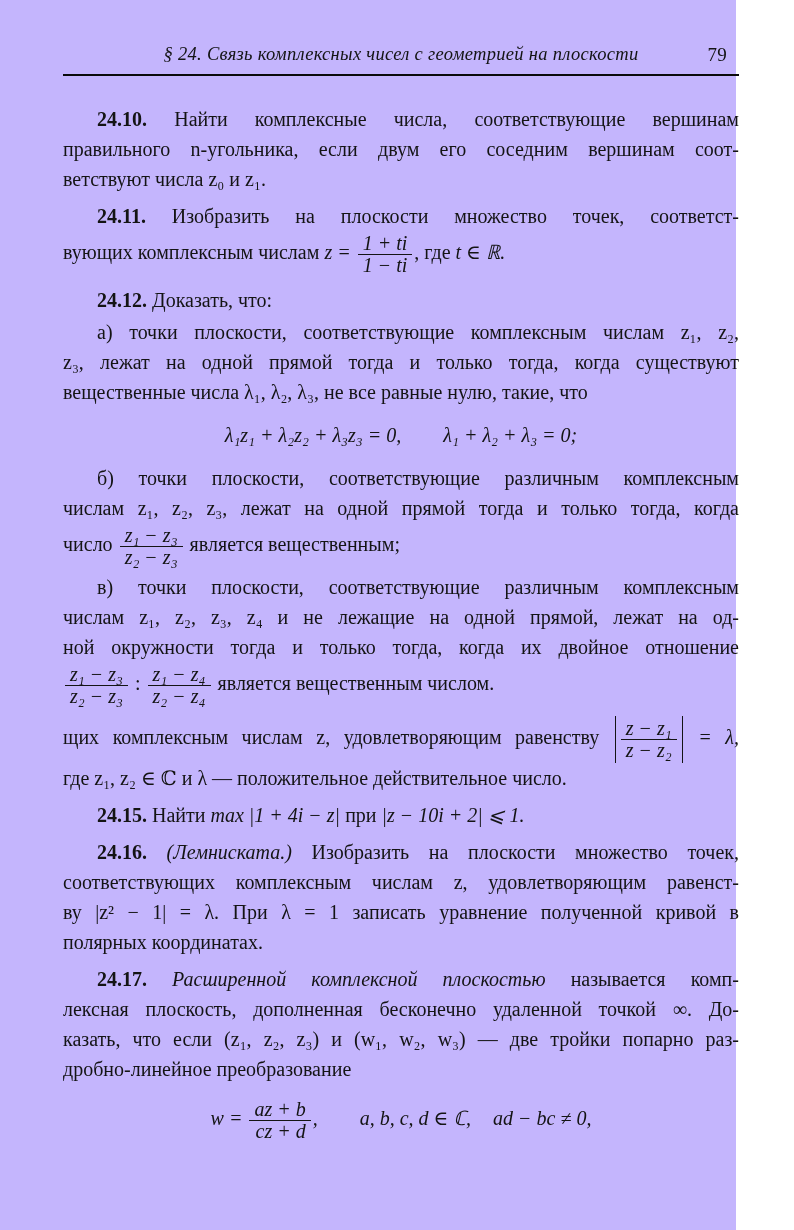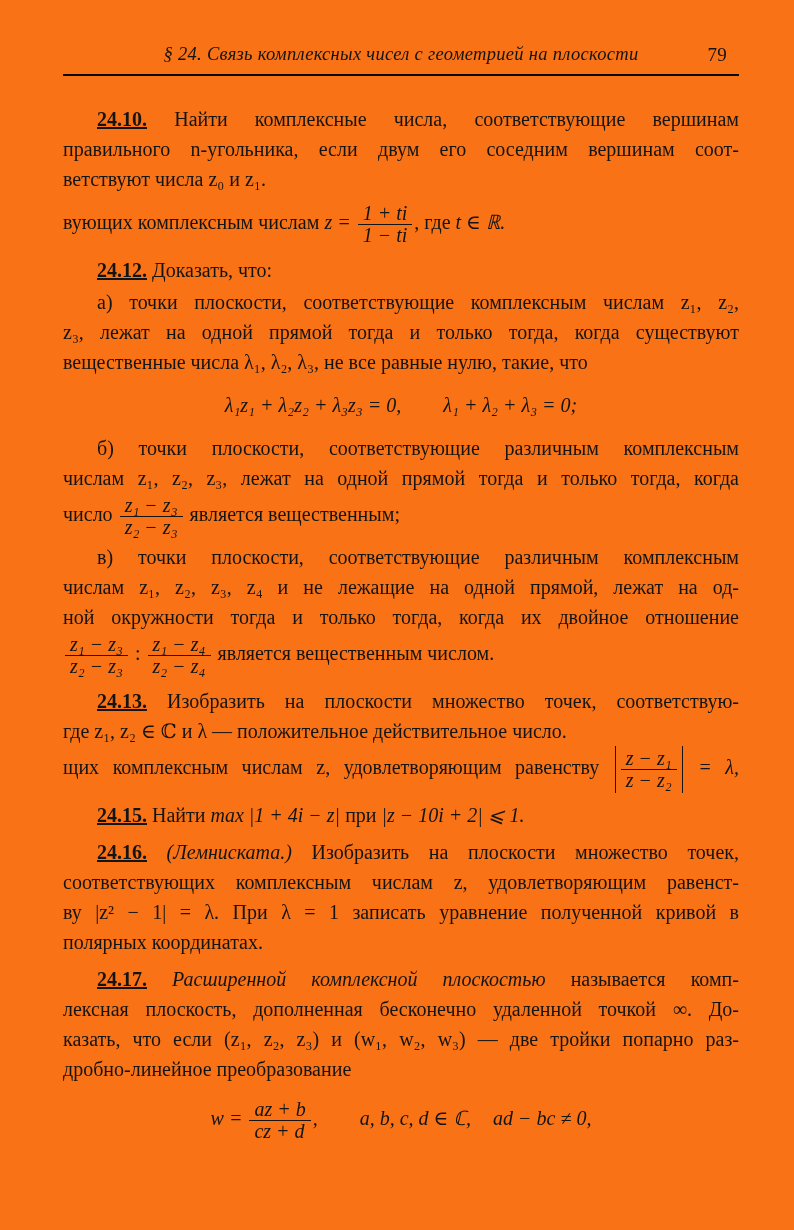--- a/index.html
+++ b/index.html
@@ -1,40 +1,40 @@
 <!DOCTYPE html>
 <html><head>
 <meta charset="utf-8">
 <style>
   html,body{margin:0;padding:0;}
   body{
     width:794px;height:1230px;overflow:hidden;background:#ffffff;
     font-family:"Liberation Serif","DejaVu Serif",serif;
     color:#141414;
   }
-  .page{position:relative;width:794px;height:1230px;background:#f97316;}
+  .page{position:relative;width:736px;height:1230px;background:#c4b5fd;}
   .textblock{position:absolute;left:63px;top:44px;width:676px;font-size:20px;}
 
   
   .header{position:relative;font-style:italic;font-size:18.5px;text-align:center;
           padding-bottom:9px;border-bottom:2px solid #0a0a0a;margin-bottom:28px;
           letter-spacing:.3px;}
   .pagenum{position:absolute;right:12px;top:0;font-style:normal;font-size:19px;}
 
   
   .para{margin-top:7px;}
   .sub{margin-top:2px;}
   .line{line-height:30px;text-align:justify;text-align-last:justify;}
   .line.last{text-align-last:left;}
   .line.first{text-indent:34px;}
-  b{font-weight:bold;text-decoration:underline;}
+  b{font-weight:bold;}
   .mi{font-style:italic;}
 
   
-  .frac{display:inline-block;vertical-align:middle;text-align:left;font-style:italic;
+  .frac{display:inline-block;vertical-align:middle;text-align:right;font-style:italic;
         margin:2px 2px;}
   .fnum,.fden{display:block;line-height:21px;padding:0 5px;}
   .fnum{border-bottom:1.4px solid #141414;}
   .absbar{display:inline-block;vertical-align:middle;border-left:1.6px solid #141414;
           border-right:1.6px solid #141414;padding:0 3px;margin:0 2px;}
   .fracline{text-align-last:justify;}
   .fracline.last{text-align-last:left;}
 
   
   .display{text-align:center;line-height:30px;margin:13px 0 13px 0;}
@@ -52,20 +52,21 @@
       <span class="pagenum">79</span>
     </div>
 
     <div class="para">
       <div class="line first"><b>24.10.</b> <span>Найти  комплексные  числа,  соответствующие  вершинам</span></div>
       <div class="line"><span>правильного n-угольника, если двум его соседним вершинам соот-</span></div>
       <div class="line last"><span>ветствуют числа z₀ и z₁.</span></div>
     </div>
 
     <div class="para">
+      <div class="line first"><b>24.11.</b> <span>Изобразить  на  плоскости  множество  точек,  соответст-</span></div>
       <div class="line last fracline"><span>вующих комплексным числам  </span><span class="mi">z = </span><span class="frac"><span class="fnum">1 + ti</span><span class="fden">1 − ti</span></span><span>,  где  </span><span class="mi">t ∈ ℝ.</span></div>
     </div>
 
     <div class="para">
       <div class="line first last"><b>24.12.</b> <span>Доказать, что:</span></div>
     </div>
 
     <div class="para sub">
       <div class="line first"><span>а) точки плоскости, соответствующие комплексным числам z₁, z₂,</span></div>
       <div class="line"><span>z₃, лежат на одной прямой тогда и только тогда, когда существуют</span></div>
@@ -83,23 +84,22 @@
     </div>
 
     <div class="para sub">
       <div class="line first"><span>в)  точки  плоскости,  соответствующие  различным  комплексным</span></div>
       <div class="line"><span>числам z₁, z₂, z₃, z₄ и не лежащие на одной прямой, лежат на од-</span></div>
       <div class="line"><span>ной окружности тогда и только тогда, когда их двойное отношение</span></div>
       <div class="line last fracline"><span class="frac"><span class="fnum">z₁ − z₃</span><span class="fden">z₂ − z₃</span></span><span> : </span><span class="frac"><span class="fnum">z₁ − z₄</span><span class="fden">z₂ − z₄</span></span><span> является вещественным числом.</span></div>
     </div>
 
     <div class="para">
-      <div class="line first"><b>24.13.</b> <span>Изобразить на плоскости множество точек, соответствую-</span></div>
+      <div class="line fracline"><span>щих комплексным числам z, удовлетворяющим равенству </span><span class="absbar"><span class="frac"><span class="fnum">z − z₁</span><span class="fden">z − z₂</span></span></span><span class="mi"> = λ,</span></div>
       <div class="line last"><span>где z₁, z₂ ∈ ℂ и λ — положительное действительное число.</span></div>
-      <div class="line fracline"><span>щих комплексным числам z, удовлетворяющим равенству </span><span class="absbar"><span class="frac"><span class="fnum">z − z₁</span><span class="fden">z − z₂</span></span></span><span class="mi"> = λ,</span></div>
     </div>
 
 
     <div class="para">
       <div class="line first last"><b>24.15.</b> <span>Найти  </span><span class="mi">max |1 + 4i − z|</span><span>  при  </span><span class="mi">|z − 10i + 2| ⩽ 1.</span></div>
     </div>
 
     <div class="para">
       <div class="line first"><b>24.16.</b> <span class="mi">(Лемниската.) </span><span>Изобразить на плоскости множество точек,</span></div>
       <div class="line"><span>соответствующих комплексным числам z, удовлетворяющим равенст-</span></div>

